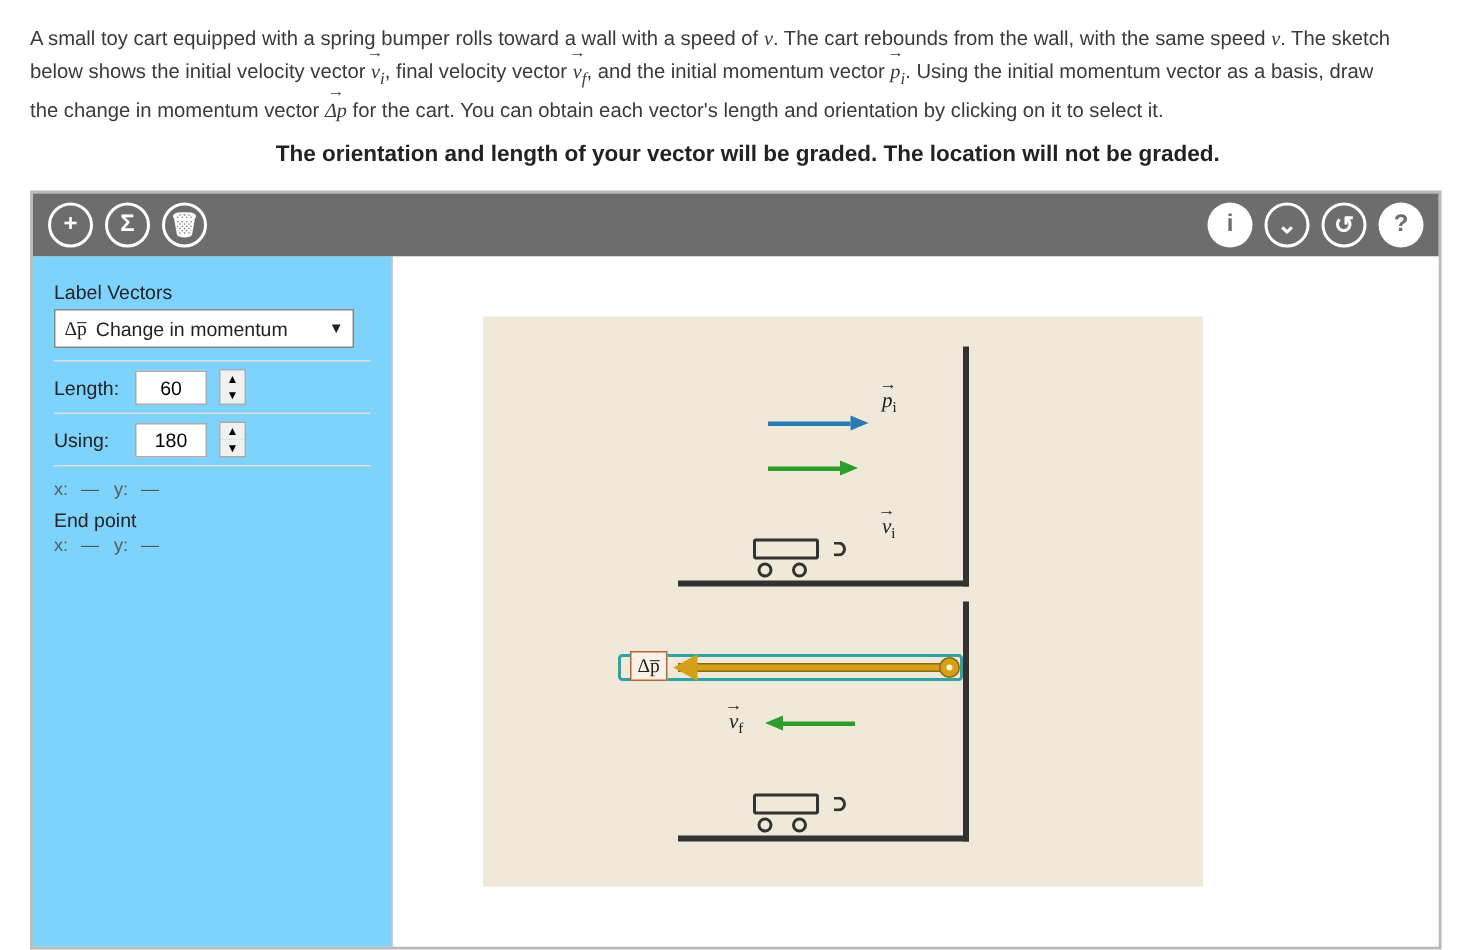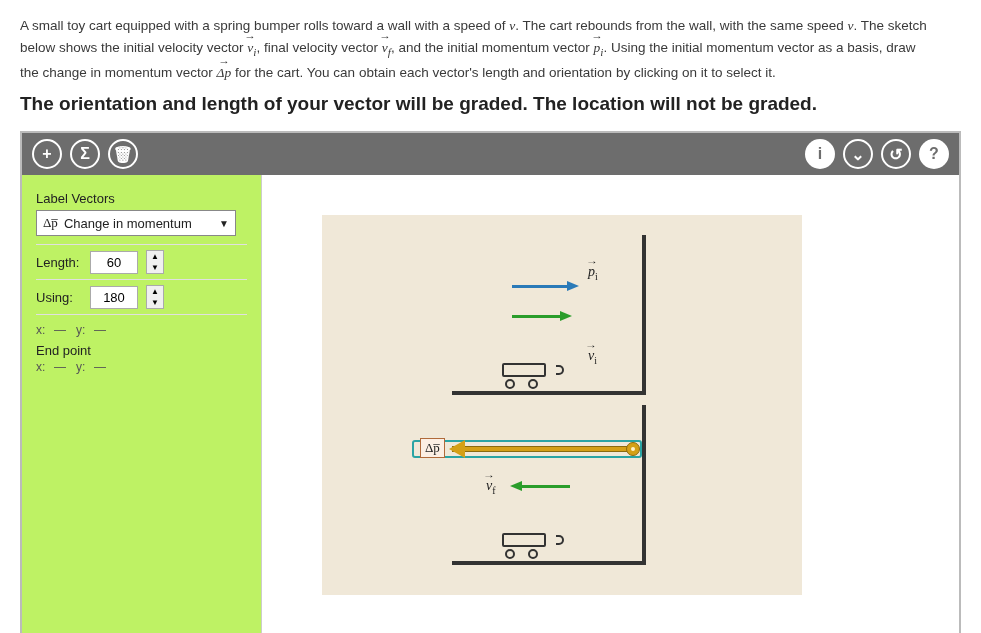--- a/index.html
+++ b/index.html
@@ -1,29 +1,29 @@
 <!DOCTYPE html>
 <html><head>
 <meta charset="utf-8">
 <style>
 * { box-sizing: border-box; margin: 0; padding: 0; }
 body { font-family: Arial, Helvetica, sans-serif; font-size: 14px; color: #222; background: #fff; width: 981px; }
 .instructions { padding: 16px 20px 6px 20px; line-height: 1.5; font-size: 13.5px; color: #3a3a3a; }
 .instructions .ital { font-style: italic; font-family: 'Times New Roman', serif; }
 .arrow-over { position: relative; display: inline-block; padding-top: 2px; }
 .arrow-over::before { content: "\2192"; position: absolute; top: -7px; left: 50%; transform: translateX(-50%) scaleX(1.2); font-size: 0.7em; }
-.grading-note { padding: 4px 20px 16px 20px; font-weight: bold; font-size: 19px; }
+.grading-note { padding: 4px 20px 16px 36px; font-weight: bold; font-size: 15px; text-align: center; }
 .tool-frame { margin: 0 20px 20px 20px; border: 2px solid #bbb; background: #f1f1f1; }
 .toolbar { background: #6d6d6d; height: 42px; display: flex; align-items: center; padding: 0 10px; }
 .toolbar-left { display: flex; gap: 8px; }
 .toolbar-right { margin-left: auto; display: flex; gap: 8px; align-items: center; }
 .tool-btn { width: 30px; height: 30px; border-radius: 50%; background: #fff; color: #6d6d6d; display: flex; align-items: center; justify-content: center; font-size: 16px; font-weight: bold; border: none; cursor: pointer; }
 .tool-btn.dark { background: #6d6d6d; color: #fff; border: 2px solid #fff; }
 .workspace { display: flex; }
-.side-panel { width: 240px; background: #bef264; border-right: 1px solid #ccc; padding: 10px 14px 20px 14px; font-size: 13px; }
+.side-panel { width: 240px; background: #7dd3fc; border-right: 1px solid #ccc; padding: 10px 14px 20px 14px; font-size: 13px; }
 .side-panel .section-label { padding: 6px 0 4px 0; }
 .vector-select { width: 200px; border: 1px solid #888; background: #fff; padding: 4px 6px; display: flex; align-items: center; gap: 6px; cursor: pointer; margin-bottom: 8px; font-size: 13px; }
 .vector-select .dropdown-caret { margin-left: auto; font-size: 10px; }
 .prop-row { display: flex; align-items: center; gap: 8px; padding: 5px 0; border-top: 1px solid #e0e0e0; }
 .prop-row label { width: 46px; }
 .num-input { width: 48px; border: 1px solid #aaa; padding: 3px 4px; text-align: center; font-size: 13px; }
 .spinner { display: flex; flex-direction: column; border: 1px solid #aaa; }
 .spinner button { width: 16px; height: 11px; font-size: 8px; line-height: 1; background: #f0f0f0; border: none; cursor: pointer; padding: 0; }
 .coord-line { font-size: 12px; color: #555; padding: 2px 0 6px 0; }
 .coord-line .coord-label { display: inline-block; width: 18px; }

